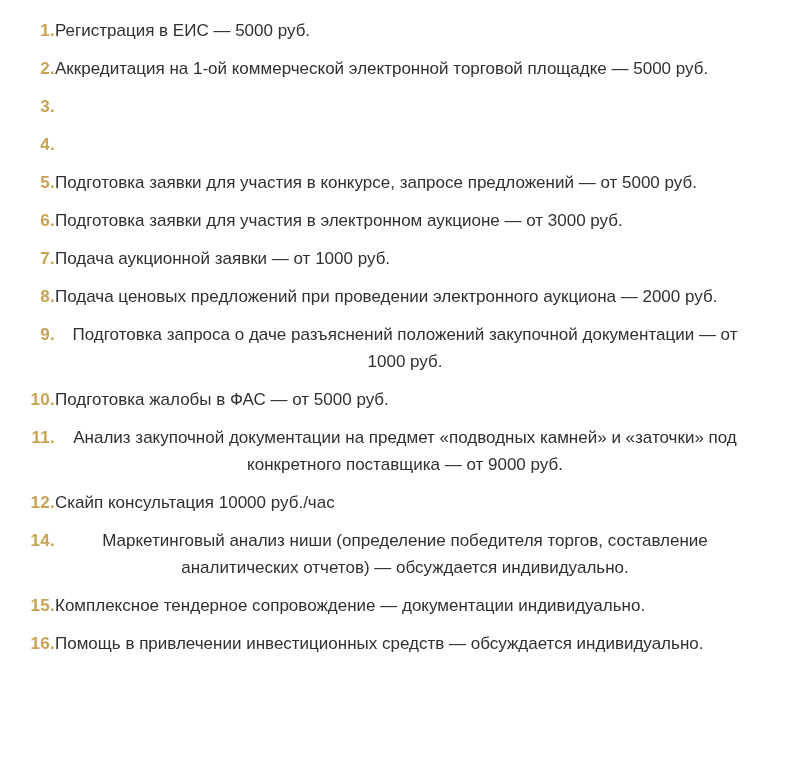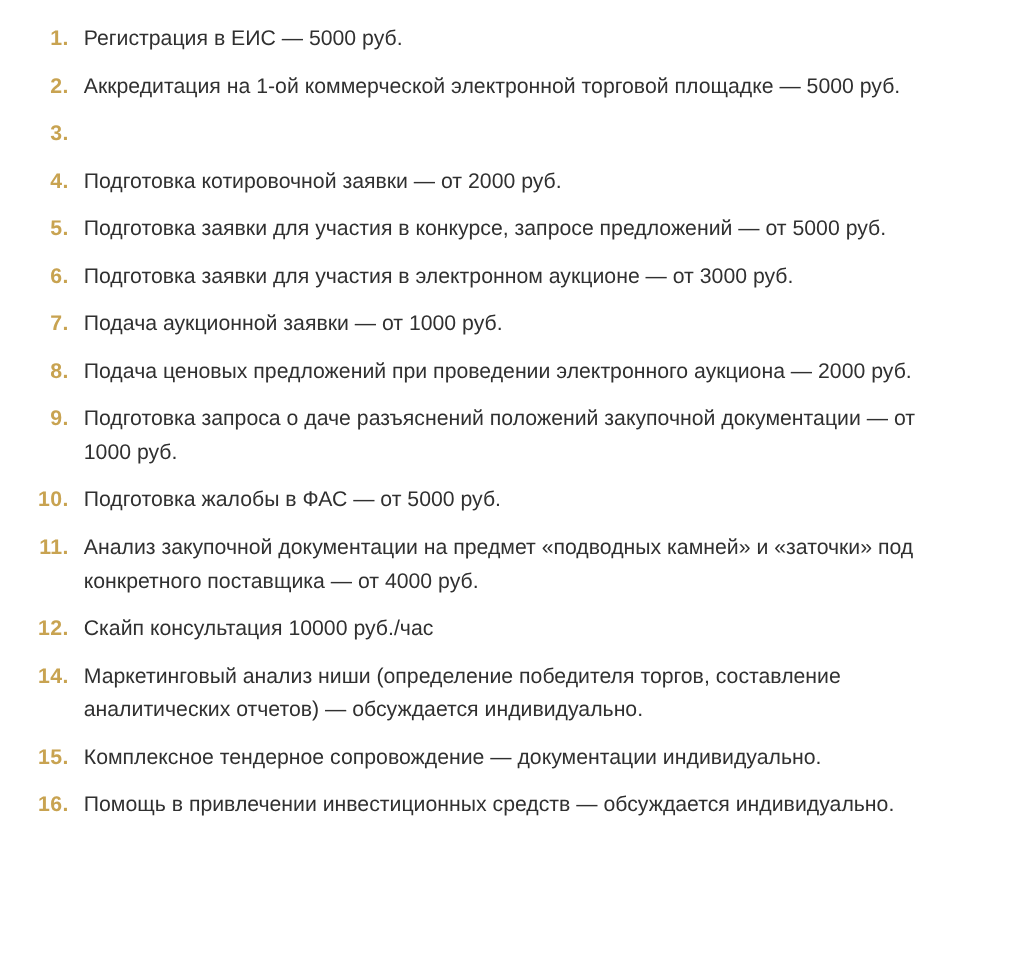--- a/index.html
+++ b/index.html
@@ -27,23 +27,23 @@
   }
   .item-num {
     flex: 0 0 55px;
     width: 55px;
     text-align: right;
     font-weight: 700;
     color: var(--num-color, #C8A351);
     letter-spacing: 0.3px;
   }
   .item-text {
-    margin-left: 12px;
     color: var(--text-color, #303030);
     max-width: 700px;
+    text-align: center;
   }
 </style>
 </head>
 <body style="background: rgb(255, 255, 255);">
 
 <div class="price-list" id="price-list">
   <div class="item">
     <span class="item-num">1.</span>
     <span class="item-text">Регистрация в ЕИС — 5000 руб.</span>
   </div>
@@ -52,21 +52,20 @@
     <span class="item-num">2.</span>
     <span class="item-text">Аккредитация на 1-ой коммерческой электронной торговой площадке — 5000 руб.</span>
   </div>
 
   <div class="item">
     <span class="item-num">3.</span>
   </div>
 
   <div class="item">
     <span class="item-num">4.</span>
-    <span class="item-text">Подготовка котировочной заявки — от 2000 руб.</span>
   </div>
 
   <div class="item">
     <span class="item-num">5.</span>
     <span class="item-text">Подготовка заявки для участия в конкурсе, запросе предложений — от 5000 руб.</span>
   </div>
 
   <div class="item">
     <span class="item-num">6.</span>
     <span class="item-text">Подготовка заявки для участия в электронном аукционе — от 3000 руб.</span>
@@ -87,21 +86,21 @@
     <span class="item-text">Подготовка запроса о даче разъяснений положений закупочной документации — от 1000 руб.</span>
   </div>
 
   <div class="item">
     <span class="item-num">10.</span>
     <span class="item-text">Подготовка жалобы в ФАС — от 5000 руб.</span>
   </div>
 
   <div class="item">
     <span class="item-num">11.</span>
-    <span class="item-text">Анализ закупочной документации на предмет «подводных камней» и «заточки» под конкретного поставщика — от 4000 руб.</span>
+    <span class="item-text">Анализ закупочной документации на предмет «подводных камней» и «заточки» под конкретного поставщика — от 9000 руб.</span>
   </div>
 
   <div class="item">
     <span class="item-num">12.</span>
     <span class="item-text">Скайп консультация 10000 руб./час</span>
   </div>
 
 
   <div class="item">
     <span class="item-num">14.</span>

